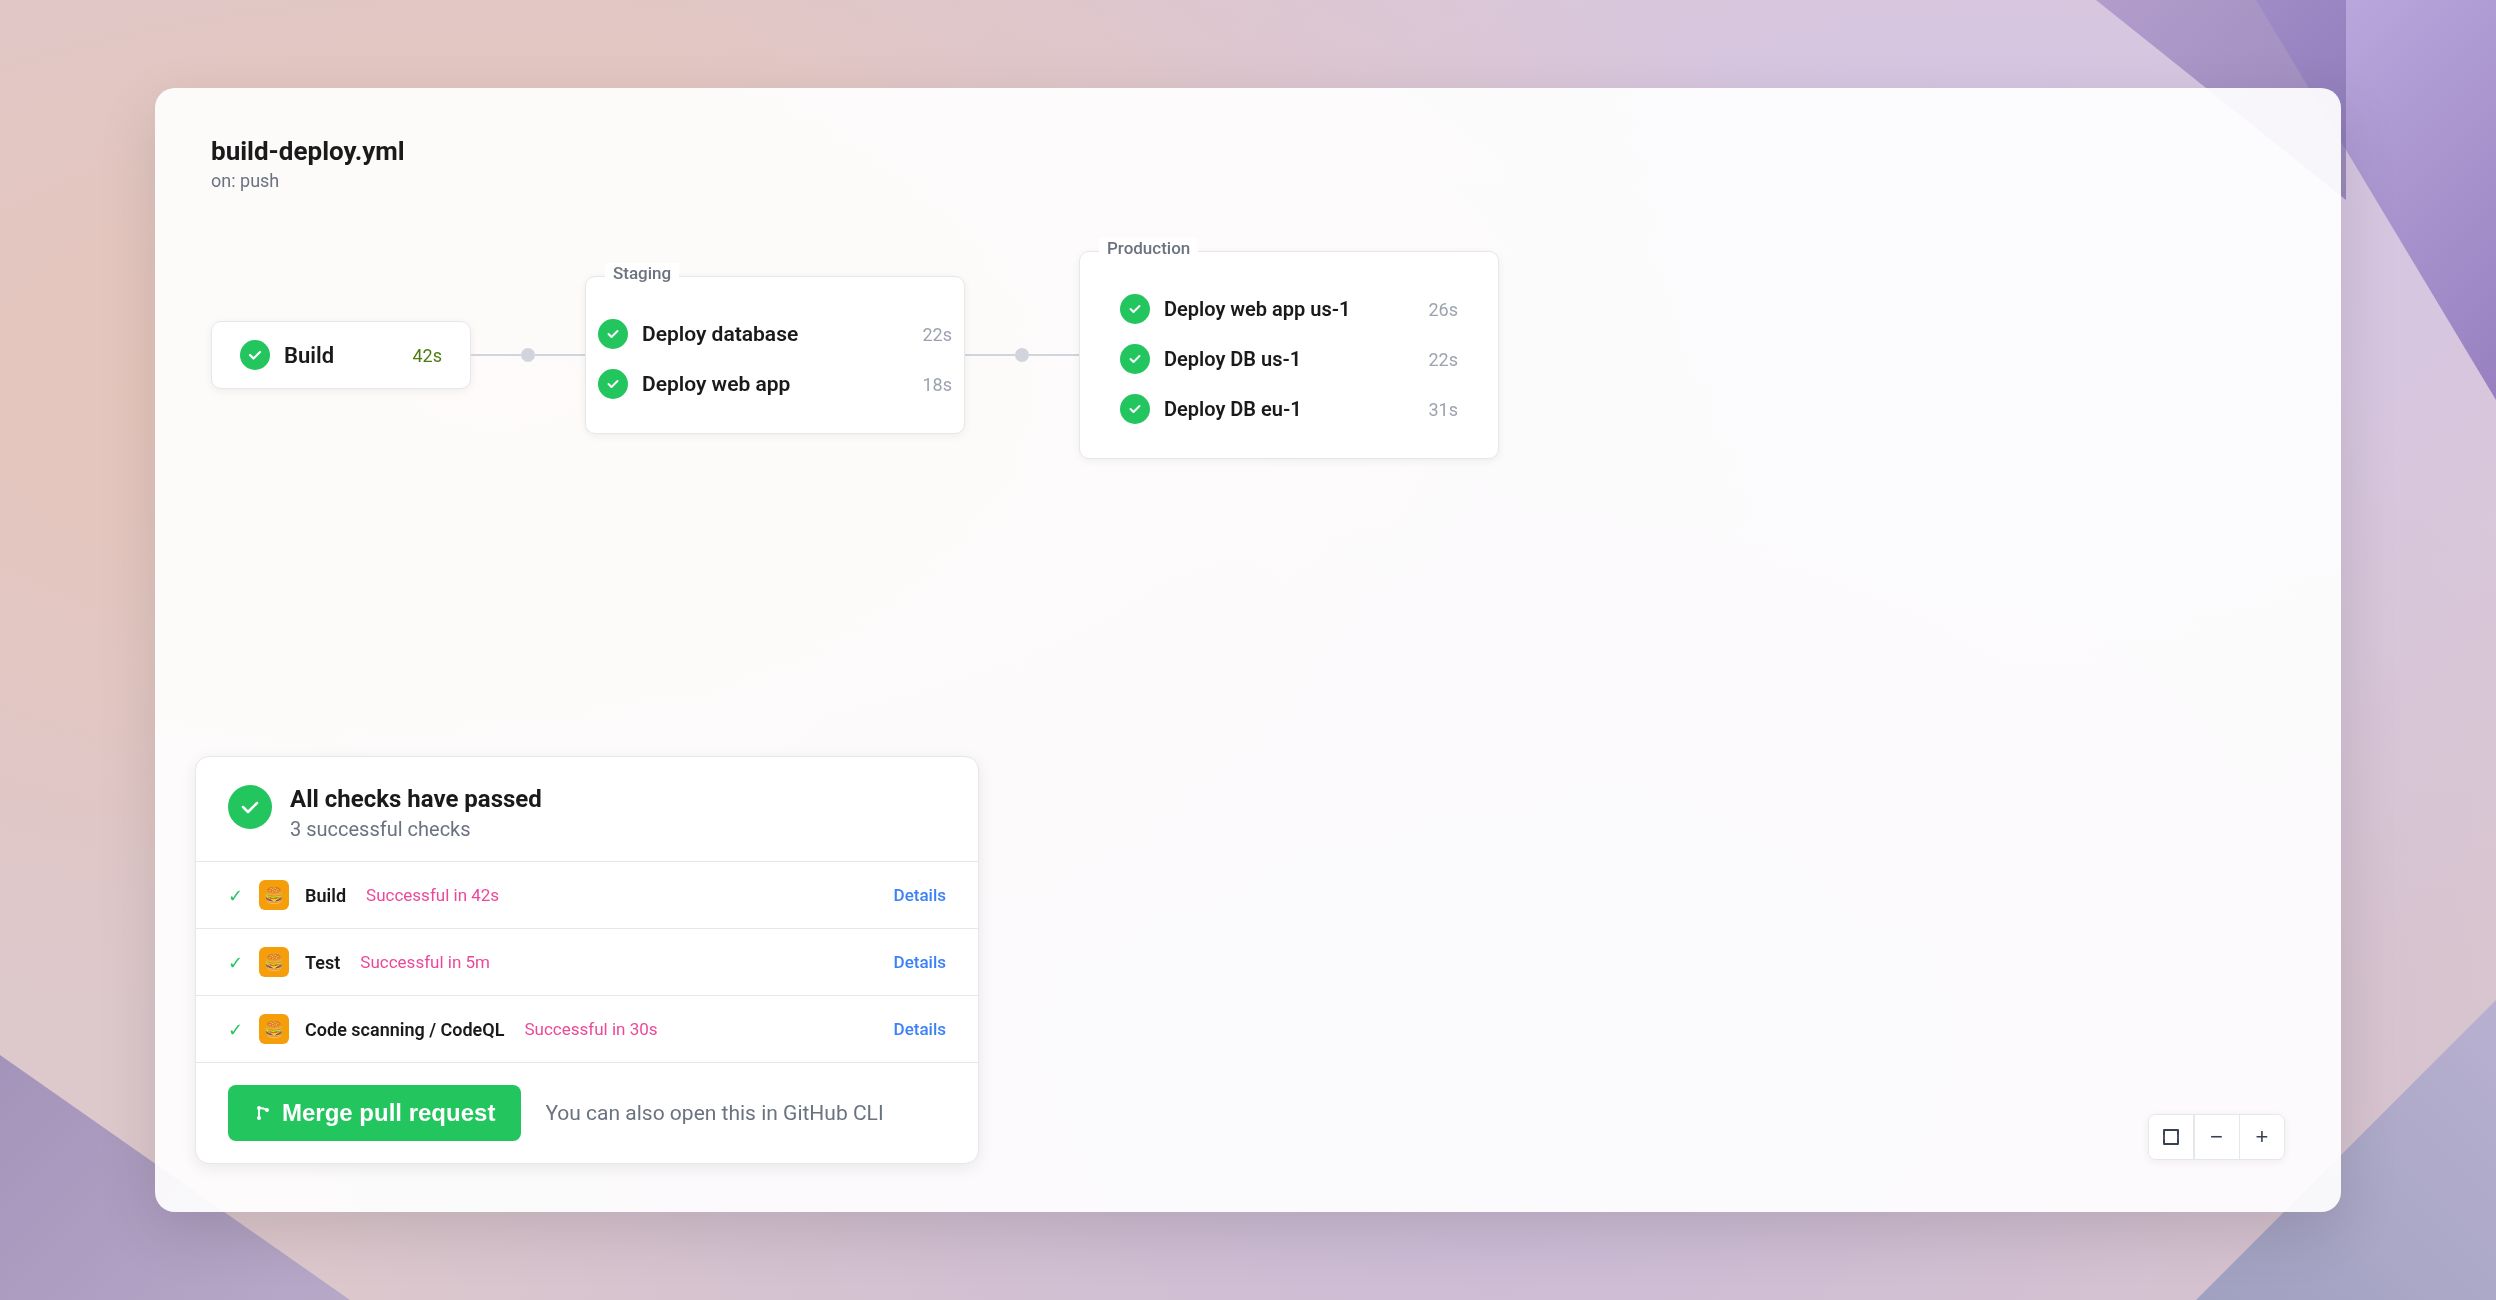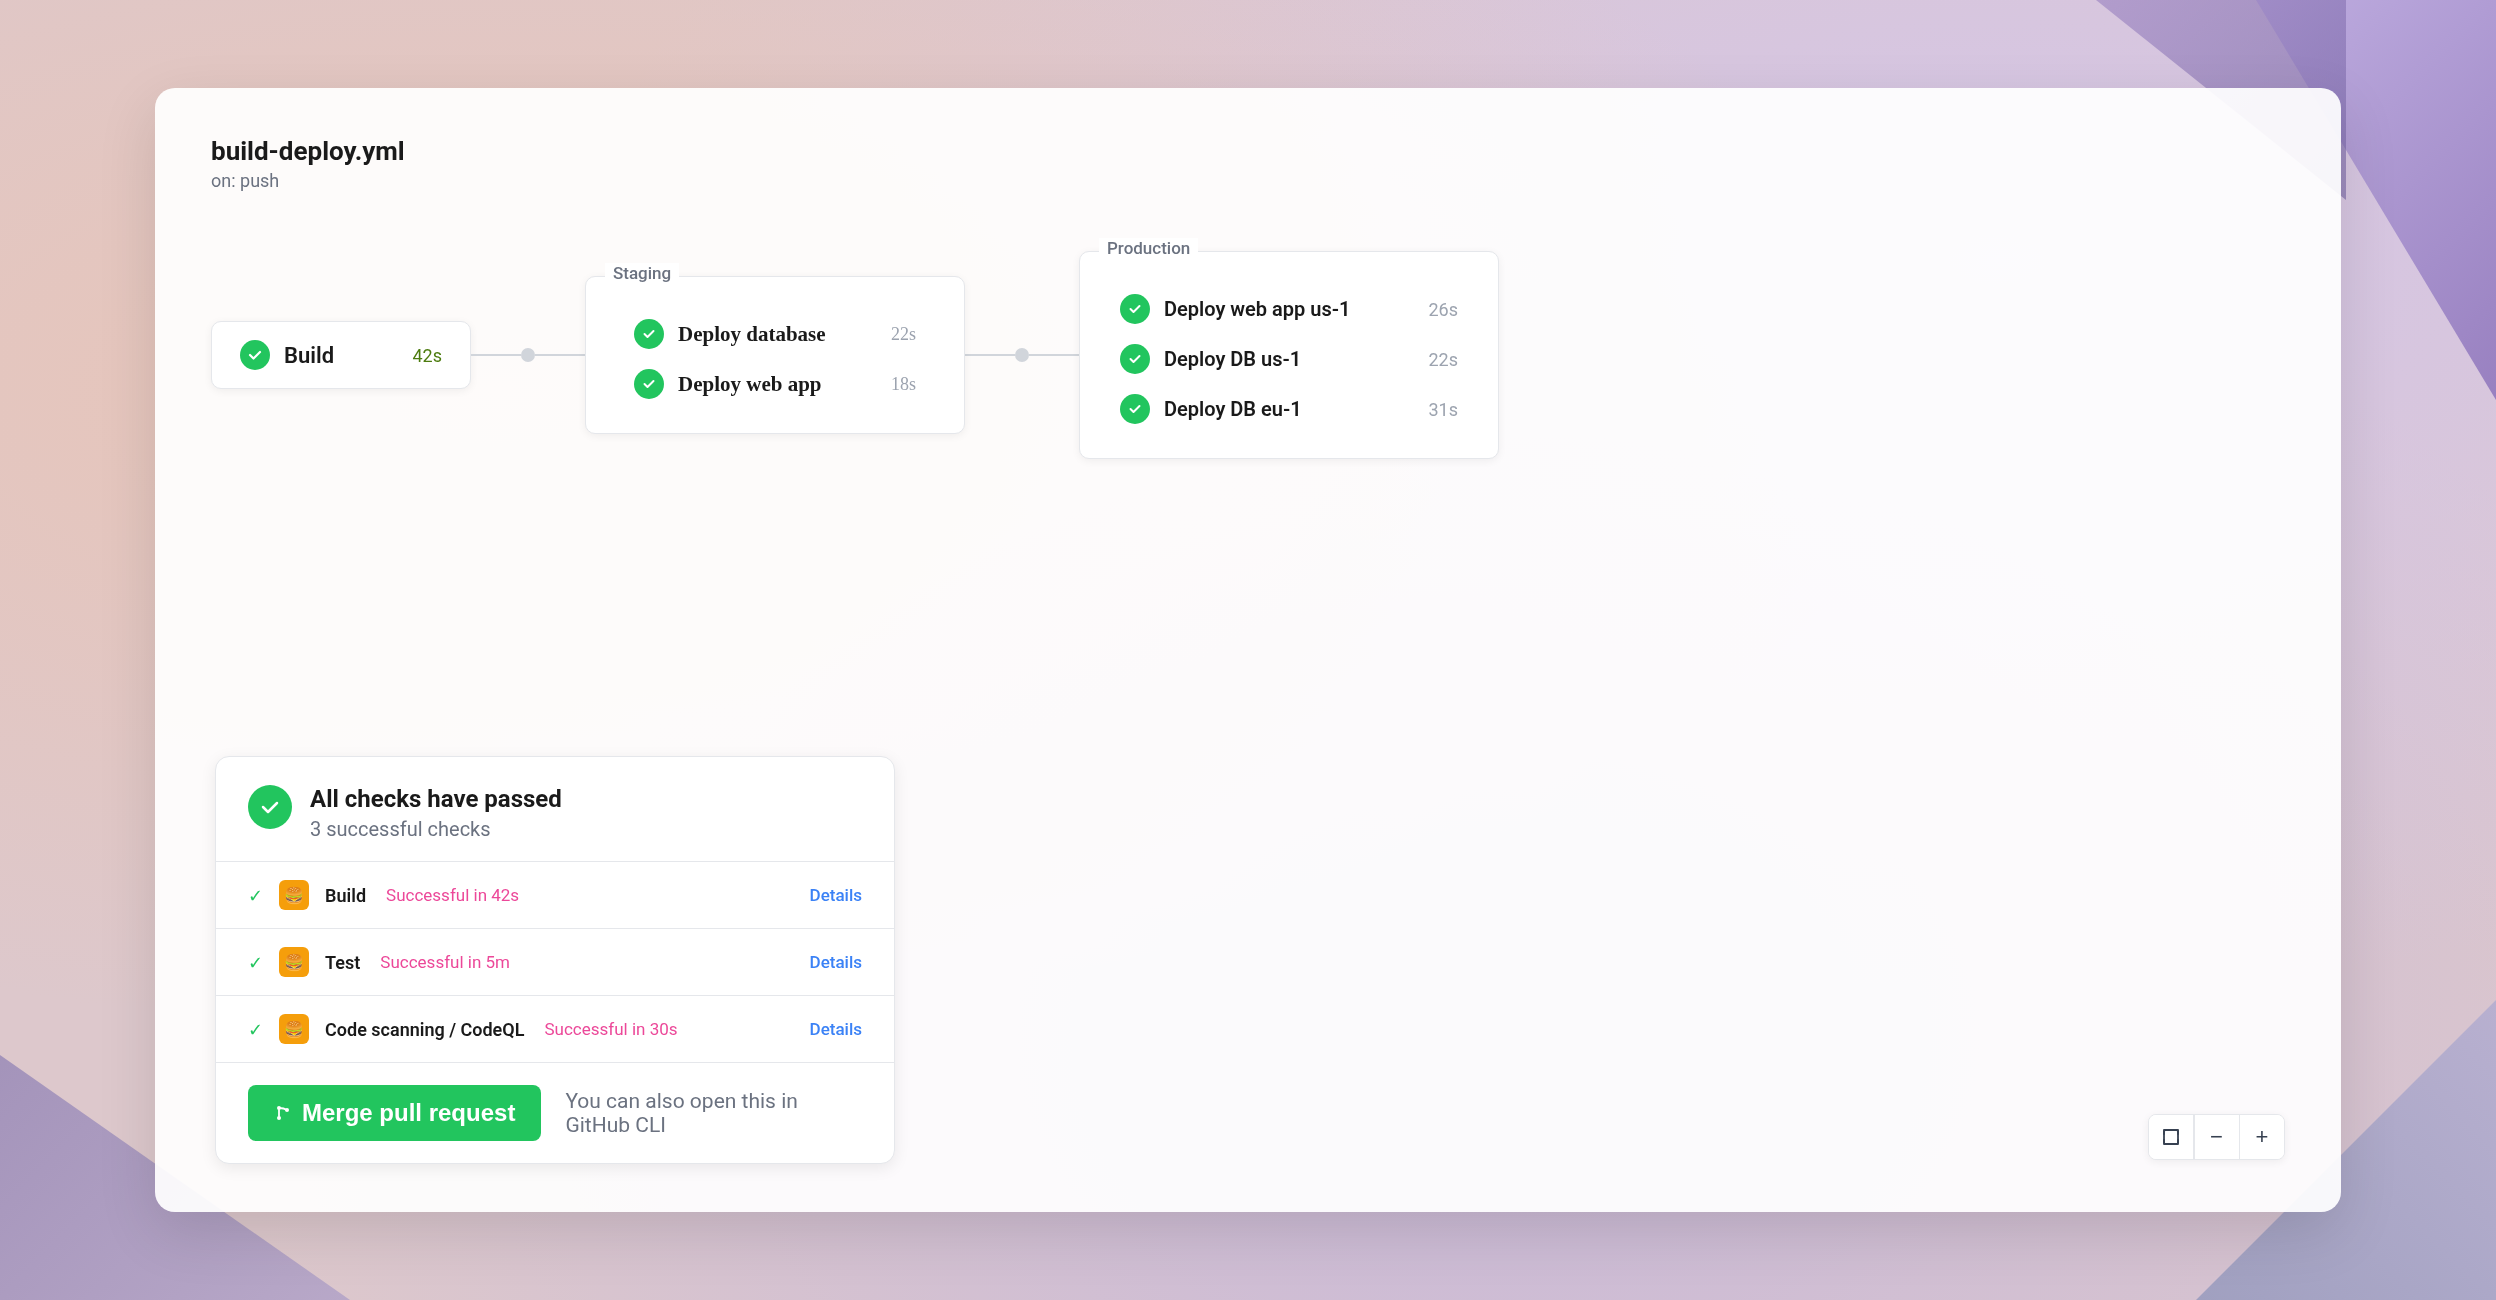--- a/index.html
+++ b/index.html
@@ -130,24 +130,23 @@
       background: #d1d5db;
       border: 2px solid #d1d5db;
       flex-shrink: 0;
     }
 
     
     .stage-box {
       background: white;
       border: 1.5px solid #e5e7eb;
       border-radius: 10px;
-      padding: 24px 48px;
+      padding: 24px 12px;
       box-shadow: 0 2px 8px rgba(0,0,0,0.06);
       min-width: 380px;
-      font-family: Liberation Serif, serif;
     }
 
     .stage-item {
       display: flex;
       align-items: center;
       gap: 14px;
       padding: 10px 0;
     }
 
     .stage-item + .stage-item {
@@ -219,22 +218,22 @@
       justify-content: center;
       flex-shrink: 0;
       color: white;
       font-size: 22px;
     }
 
     
     .checks-panel {
       position: absolute;
       bottom: 48px;
-      left: 60px;
-      width: 680px;
+      left: 40px;
+      width: 784px;
       background: white;
       border: 1.5px solid #e5e7eb;
       border-radius: 14px;
       box-shadow: 0 4px 16px rgba(0,0,0,0.08);
       overflow: hidden;
     }
 
     .checks-header {
       padding: 28px 32px 20px;
       display: flex;

